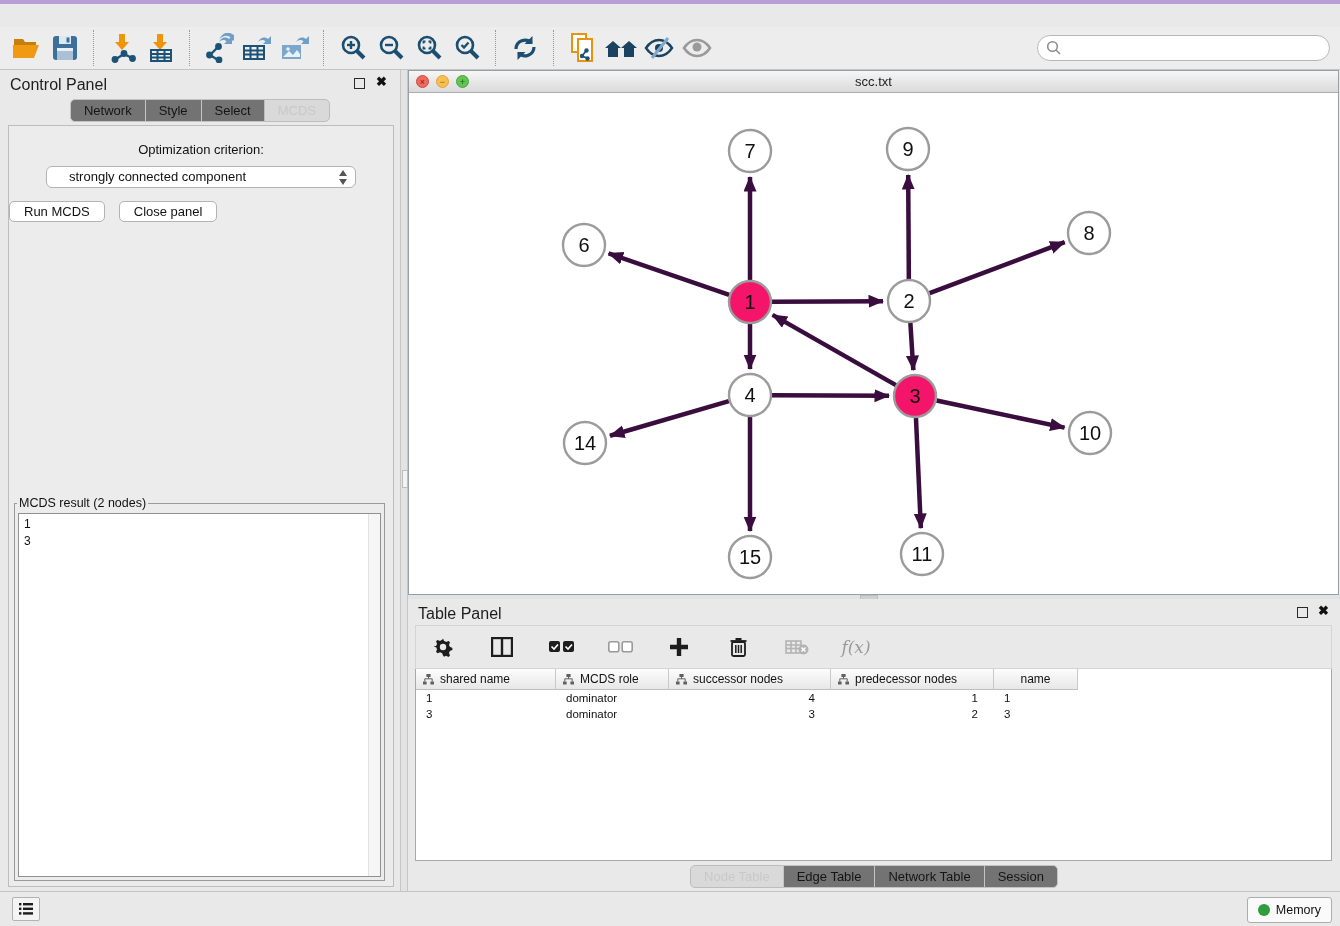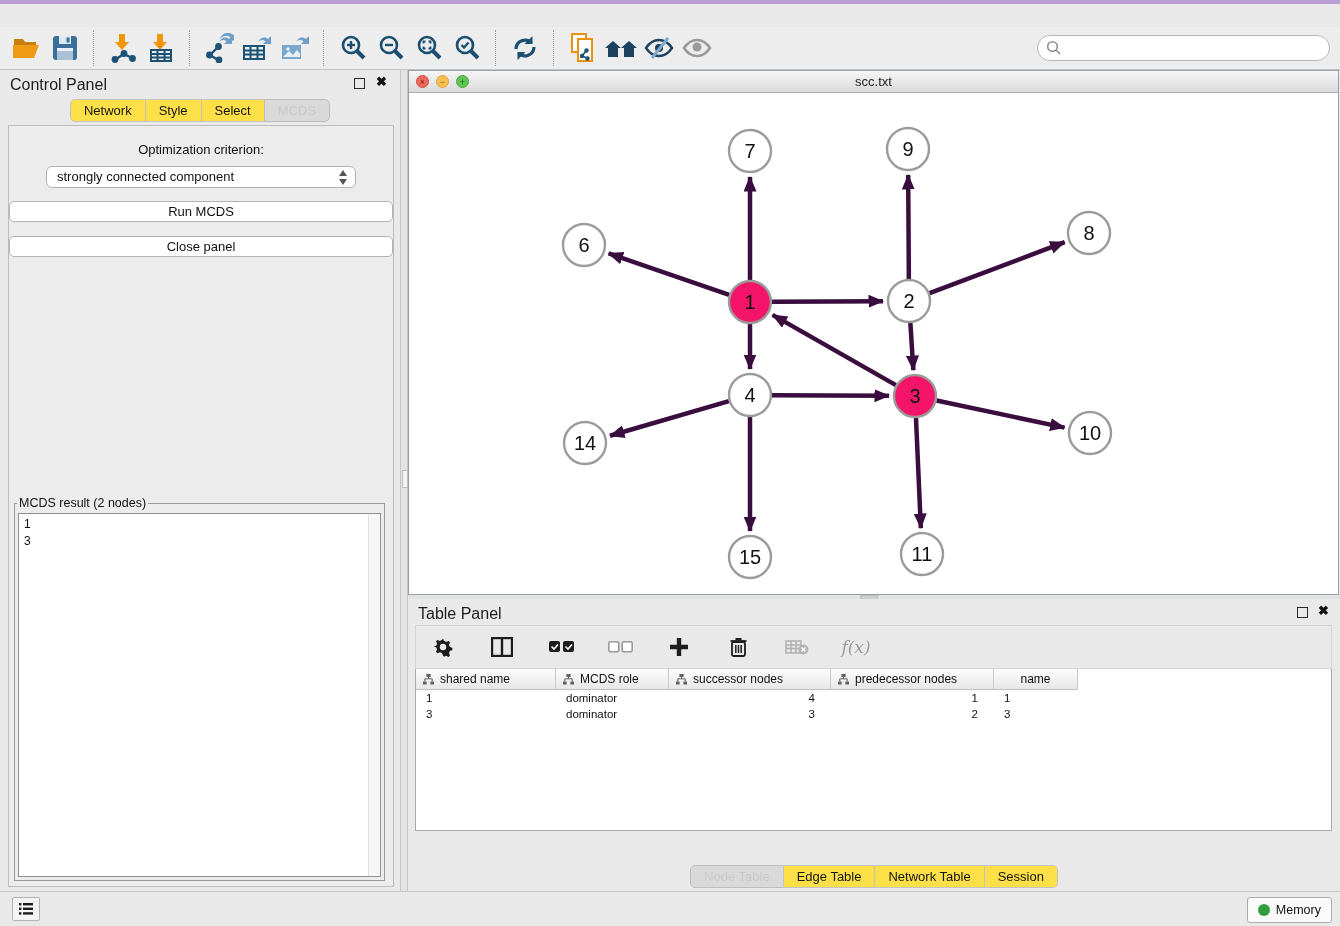--- a/index.html
+++ b/index.html
@@ -18,53 +18,53 @@
   .search-glyph{position:absolute;left:9px;top:5px;pointer-events:none;}
   
   .cp{position:absolute;left:0;top:66px;width:400px;height:827px;background:#e9e9e9;box-sizing:border-box;}
   .v-splitter{position:absolute;left:400px;top:66px;width:8px;height:827px;background:#e3e3e3;border-left:1px solid #c6c6c6;border-right:1px solid #c6c6c6;box-sizing:border-box;}
   .v-handle{position:absolute;left:1px;top:400px;width:4px;height:16px;background:#f3f3f3;border:1px solid #bdbdbd;}
   .panel-head{position:absolute;left:0;top:0;width:100%;height:26px;}
   .panel-head .pt{position:absolute;left:10px;top:6px;font-size:16px;color:#1d1d1d;}
   .float-box{position:absolute;width:9px;height:9px;border:1.6px solid #2a2a2a;top:8px;}
   .close-x{position:absolute;top:4px;font-size:13px;font-weight:bold;color:#111;}
   .cp-tabs{position:absolute;left:0;top:29px;width:100%;display:flex;justify-content:center;}
-  .seg{display:inline-block;padding:3px 13px;background:#fde047;border:1px solid #c3c3c3;font-size:13px;color:#151515;margin-left:-1px;cursor:default;}
+  .seg{display:inline-block;padding:3px 13px;background:#737373;border:1px solid #c3c3c3;font-size:13px;color:#151515;margin-left:-1px;cursor:default;}
   .seg:first-child{border-radius:5px 0 0 5px;margin-left:0;}
   .seg:last-child{border-radius:0 5px 5px 0;}
   .seg.active{background:#d9d9d9;color:#c9c9c9;border-color:#bdbdbd;}
   .cp-body{position:absolute;left:8px;top:55px;right:6px;bottom:10px;background:#ececec;border:1px solid #bdbdbd;}
   .opt-label{margin-top:16px;text-align:center;font-size:13px;color:#111;}
-  .select{position:relative;margin:9px auto 8px auto;width:310px;height:22px;background:#fff;border:1px solid #b3b3b3;border-radius:6px;box-sizing:border-box;font-size:13px;color:#111;line-height:20px;padding-left:10px;}
+  .select{position:relative;margin:9px auto 8px auto;width:310px;height:22px;background:#fff;border:1px solid #b3b3b3;border-radius:6px;box-sizing:border-box;font-size:13px;color:#111;line-height:20px;padding-left:22px;}
   .stepper{position:absolute;right:7px;top:3px;width:9px;height:15px;}
   .stepper:before,.stepper:after{content:"";position:absolute;left:0;border-left:4.5px solid transparent;border-right:4.5px solid transparent;}
   .stepper:before{top:0;border-bottom:6px solid #555;}
   .stepper:after{bottom:0;border-top:6px solid #555;}
-  .btn-row{margin-top:13px;display:flex;justify-content:flex-end;gap:14px;flex-direction:column;}
+  .btn-row{margin-top:13px;display:flex;justify-content:flex-start;gap:14px;}
   .mac-btn{background:#fff;border:1px solid #b3b3b3;border-radius:5px;font-size:13px;color:#111;padding:2px 14px;font-family:"Liberation Sans",sans-serif;}
   fieldset.result{position:absolute;left:5px;right:8px;top:370px;bottom:5px;border:1px solid #9a9a9a;margin:0;padding:2px;background:#ececec;}
   fieldset.result legend{font-size:12.5px;color:#111;padding:0 2px;}
   .result-text{position:absolute;left:3px;right:3px;top:3px;bottom:3px;background:#fff;border:1px solid #909090;font-size:12px;color:#111;line-height:17px;padding:2px 5px;white-space:pre;overflow:hidden;}
   .result-scroll{position:absolute;right:0;top:0;bottom:0;width:11px;background:#f6f6f6;border-left:1px solid #e2e2e2;}
   
   .netwin{position:absolute;left:408px;top:66px;width:931px;height:525px;background:#fff;border:1px solid #97a0a6;box-sizing:border-box;}
   .net-titlebar{position:relative;height:21px;background:linear-gradient(#f6f6f6,#dadada);border-bottom:1px solid #adadad;}
   .light{position:absolute;top:4px;width:13px;height:13px;border-radius:50%;font-size:9px;line-height:12px;text-align:center;box-sizing:border-box;}
   .light.red{left:7px;background:#ee6a5f;border:1px solid #d2493d;color:#7e1710;}
   .light.yellow{left:27px;background:#f6bf50;border:1px solid #dfa33b;color:#91591a;}
   .light.green{left:47px;background:#61c454;border:1px solid #4aa63c;color:#1e5c14;}
   .net-title{position:absolute;left:0;right:0;top:3px;text-align:center;font-size:13px;color:#1c1c1c;}
   .h-splitter{position:absolute;left:408px;top:591px;width:932px;height:4px;background:#e3e3e3;}
   .h-handle{position:absolute;left:452px;top:0px;width:16px;height:3px;background:#cfcfcf;border:1px solid #bdbdbd;}
   
   .tp{position:absolute;left:408px;top:595px;width:932px;height:298px;background:#e9e9e9;}
   .tp-toolbar{position:absolute;left:7px;top:26px;right:8px;height:44px;background:#e9e9e9;border:1px solid #d4d4d4;display:flex;align-items:center;padding-left:14px;box-sizing:border-box;gap:33px;}
   .tpi{display:flex;align-items:center;justify-content:center;width:26px;height:26px;}
   .fx{font-family:"DejaVu Serif",serif;font-style:italic;font-size:17px;color:#9a9a9a;}
-  .tp-table{position:absolute;left:7px;top:70px;right:8px;height:162px;background:#fff;border:1px solid #a9a9a9;border-top:none;overflow:hidden;box-sizing:border-box;}
+  .tp-table{position:absolute;left:7px;top:70px;right:8px;height:192px;background:#fff;border:1px solid #a9a9a9;border-top:none;overflow:hidden;box-sizing:border-box;}
   .thead{display:flex;height:21px;}
   .th{display:flex;align-items:center;gap:6px;box-sizing:border-box;background:linear-gradient(#fdfdfd,#e7e7e7);border-right:1px solid #c9c9c9;border-bottom:1px solid #bfbfbf;font-size:12px;color:#111;padding-left:7px;}
   .th.center{justify-content:center;padding-left:0;}
   .trow{display:flex;height:16px;line-height:16px;font-size:11.5px;color:#111;}
   .td{box-sizing:border-box;padding:0 3px 0 10px;overflow:hidden;}
   .td.right{text-align:right;padding-right:16px;}
   .tp-tabs{position:absolute;left:0;right:0;top:266px;display:flex;justify-content:center;}
   
   .statusbar{position:absolute;left:0;bottom:2px;width:100%;height:33px;background:#e9e9e9;border-top:1px solid #c3c3c3;box-sizing:border-box;}
   .list-btn{position:absolute;left:12px;top:5px;width:26px;height:22px;background:#f4f4f4;border:1px solid #b2b2b2;border-radius:2px;display:flex;align-items:center;justify-content:center;}

